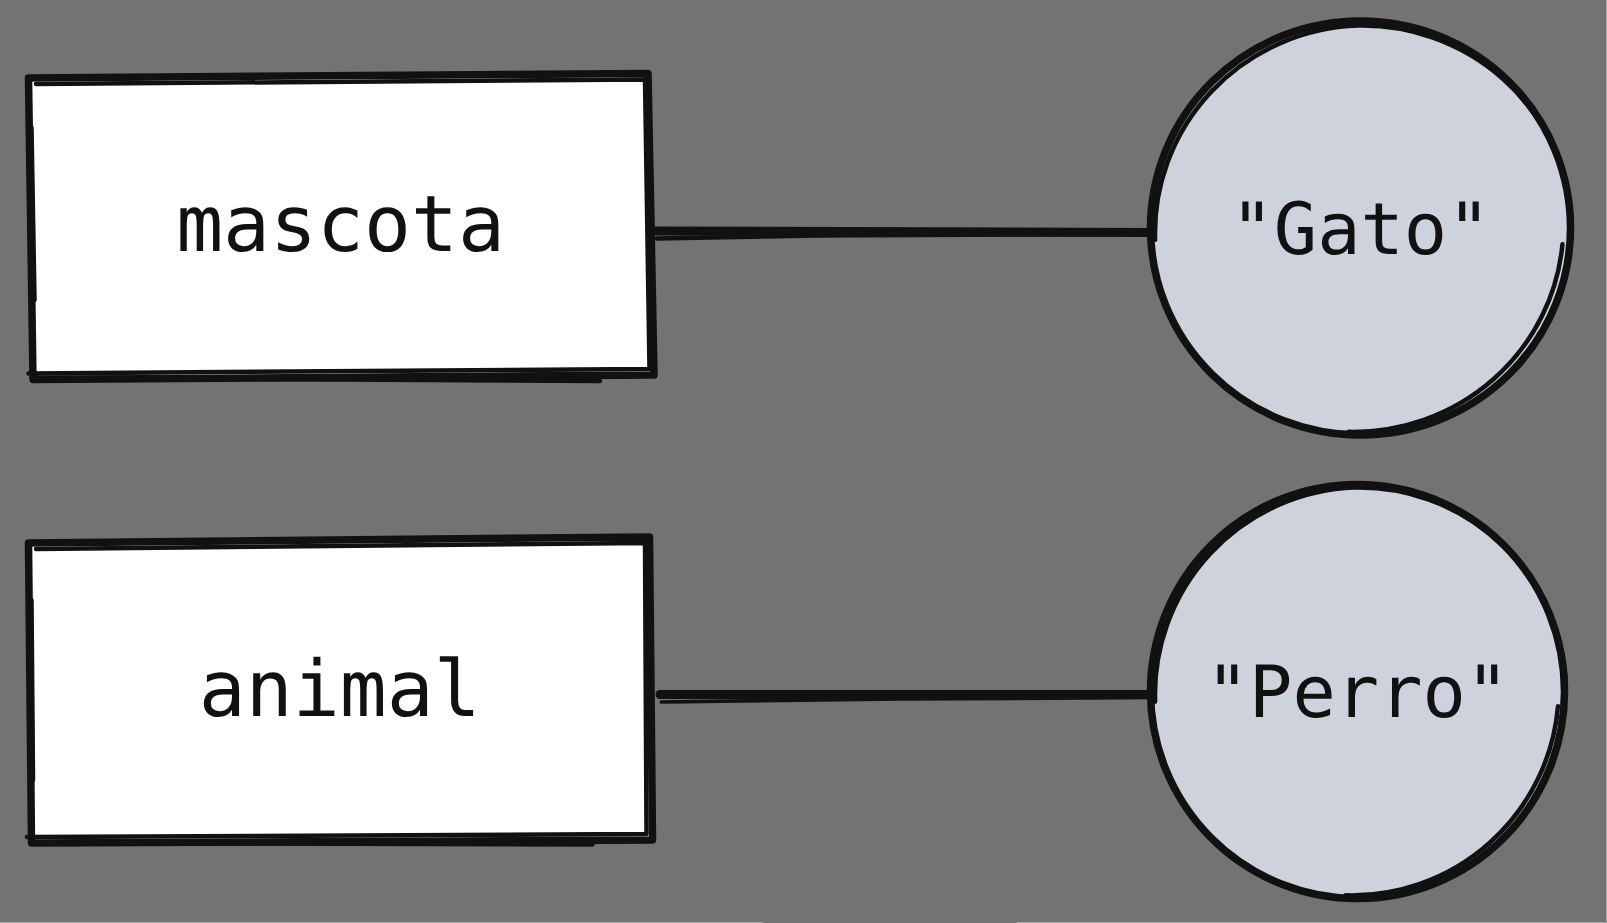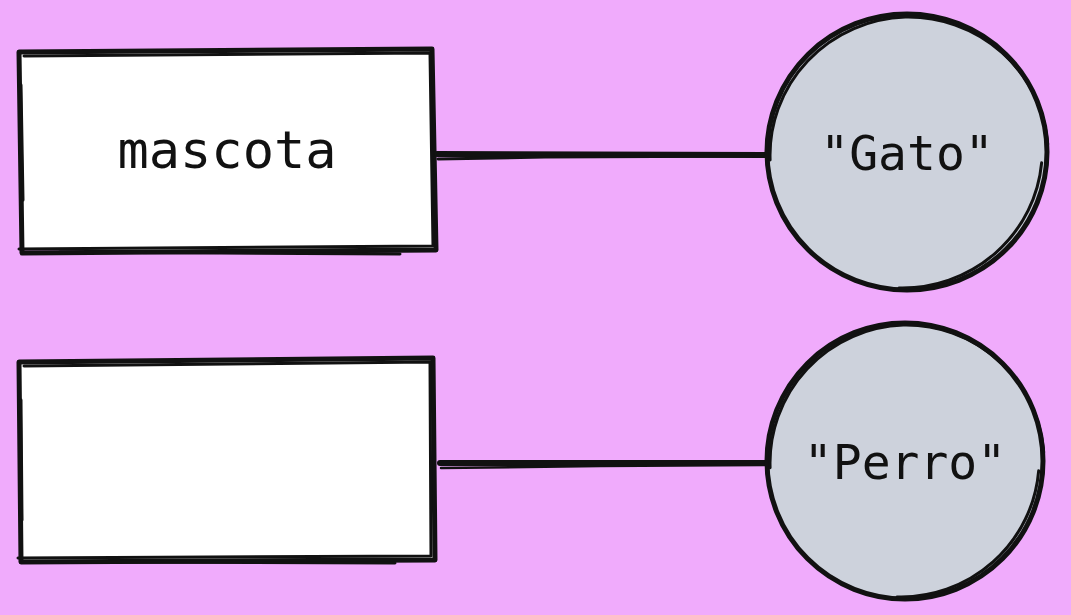--- a/index.html
+++ b/index.html
@@ -11,21 +11,21 @@
   body {
     width: 1071px;
     height: 615px;
     font-family: "DejaVu Sans Mono", "Liberation Mono", monospace;
     overflow: hidden;
   }
   #canvas-root {
     position: relative;
     width: 1071px;
     height: 615px;
-    background: #f0abfc;
+    background: #737373;
   }
   #sketch-layer {
     position: absolute;
     top: 0;
     left: 0;
     width: 1071px;
     height: 615px;
   }
   .node-label {
     position: absolute;
@@ -103,16 +103,17 @@
       <path d="M1042,468
                a138,138 0 0 1 -137,131" fill="none" stroke="#111111" stroke-width="3" stroke-linecap="round" transform="translate(-3,-2) rotate(2 905 461)"></path>
     </g>
 
   </svg>
 
   <div class="node-label var-label" style="left:20px; top:50px; width:414px; height:200px;">mascota</div>
 
   <div class="node-label val-label" style="left:767px; top:14px; width:280px; height:277px;">"Gato"</div>
 
+  <div class="node-label var-label" style="left:20px; top:360px; width:413px; height:200px;">animal</div>
 
   <div class="node-label val-label" style="left:767px; top:323px; width:276px; height:277px;">"Perro"</div>
 
 </div>
 
 </body></html>

